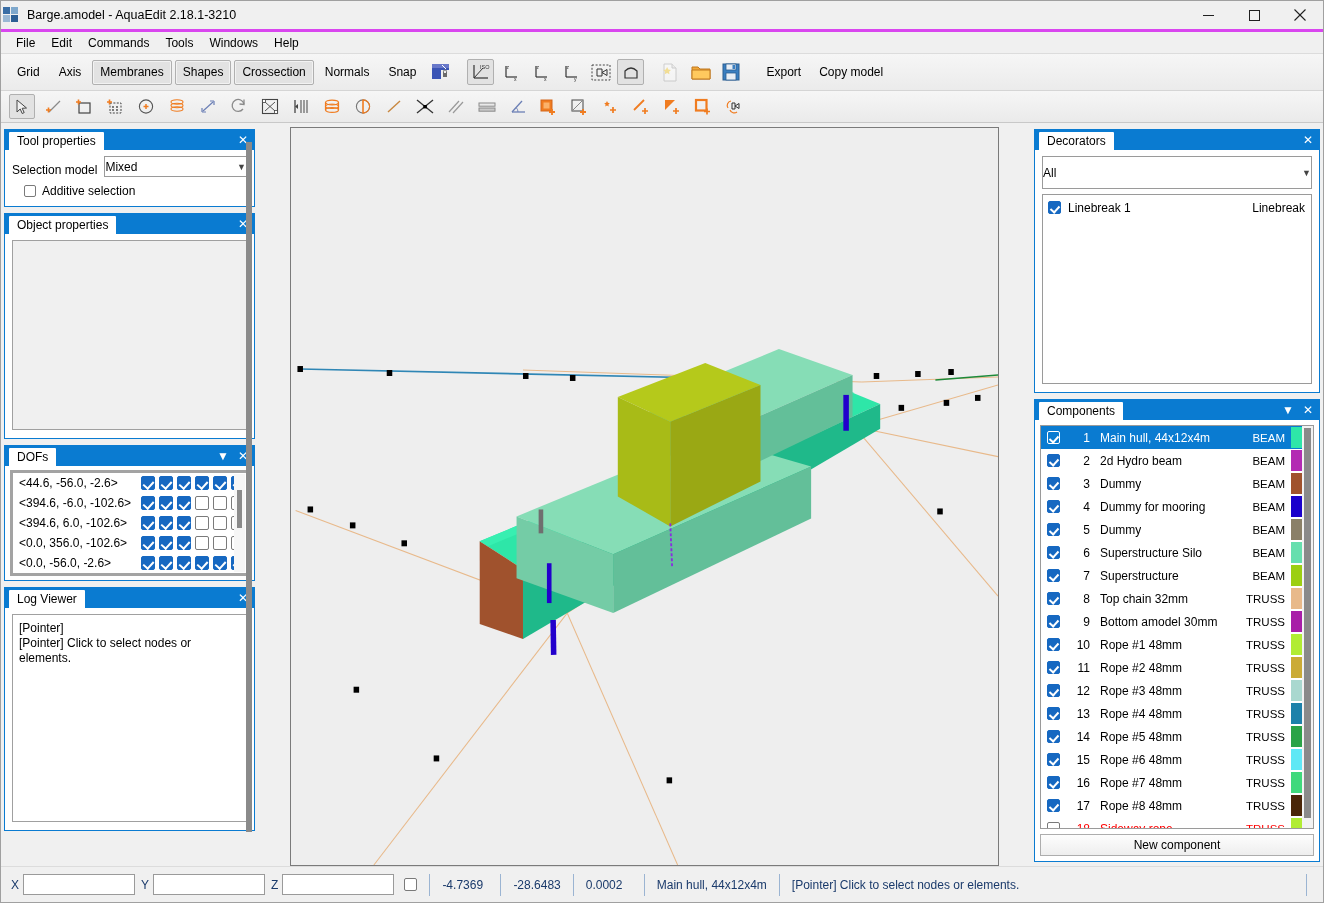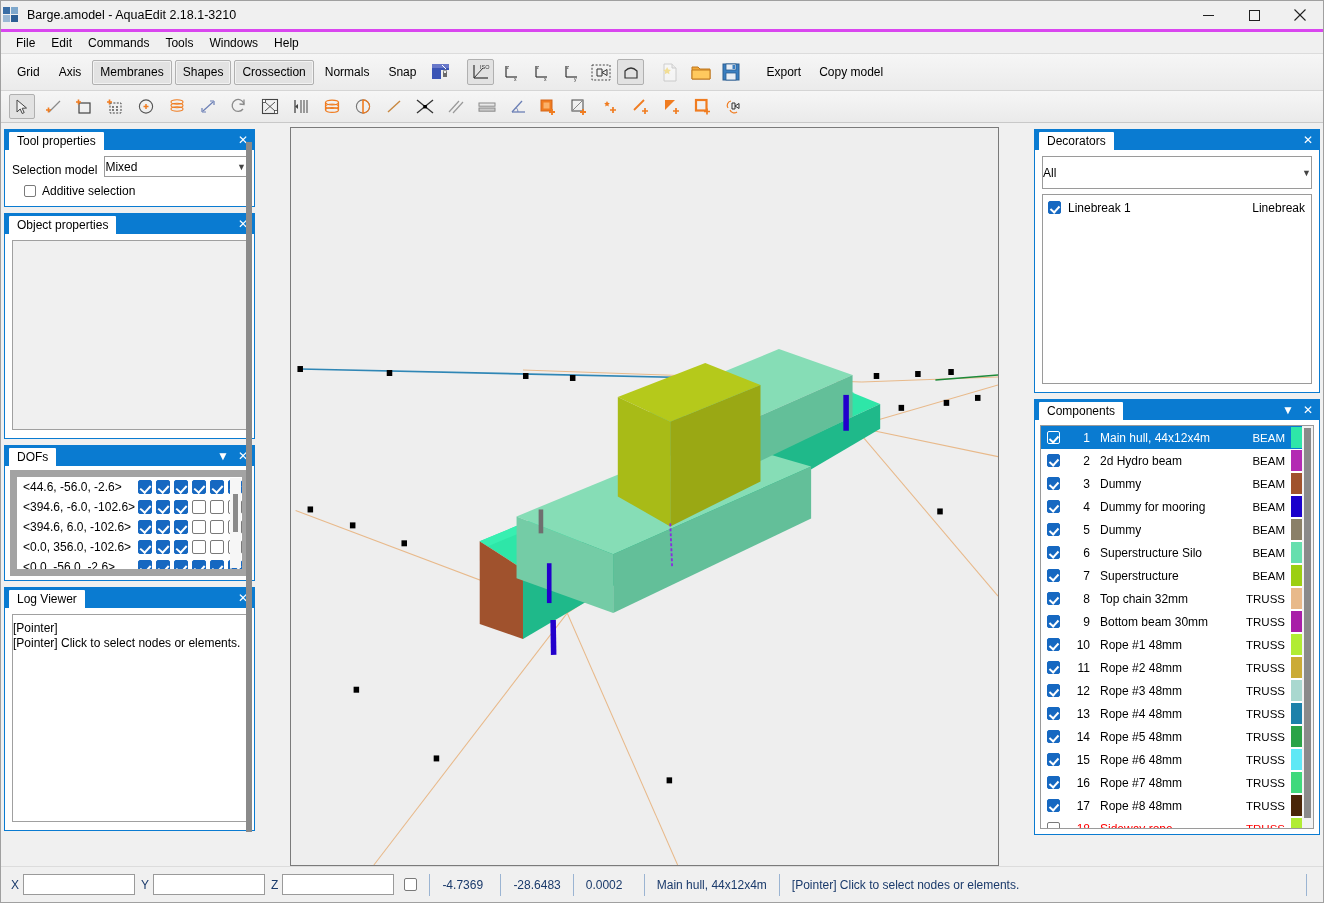--- a/index.html
+++ b/index.html
@@ -193,21 +193,21 @@
   
   .white-area {
     background: #f0f0f0;
     border: 1px solid #a0a0a0;
     height: 190px;
   }
 
   
   .dofs-body { padding: 4px 5px 4px 5px; background: #fff; }
   .dofs-list {
-    border: 7px solid #a3a3a3;
+    border: 3px solid #a3a3a3;
     background: #fff;
     height: 106px;
     overflow: hidden;
     position: relative;
   }
   .dof-row {
     display: flex; align-items: center;
     height: 20px;
     padding-left: 6px;
   }
@@ -232,21 +232,21 @@
     background: #f6f6f6;
   }
   .dofs-sb .th {
     position: absolute; left: 3px; top: 16px; width: 5px; height: 38px;
     background: #8a8a8a;
   }
 
   
   .log-area {
     background: #fff; border: 1px solid #a0a0a0;
-    height: 208px; padding: 6px 0;
+    height: 208px; padding: 6px 6px;
     font-size: 12px; line-height: 15px; color: #000;
   }
 
   
   #viewport {
     flex: 1;
     position: relative;
     background: #eeeeee;
     border: 1px solid #7a7a7a;
     margin: 1px 0 0 0;
@@ -962,21 +962,21 @@
               <div class="comp-row">
                 <div class="cb"></div>
                 <span class="num">8</span>
                 <span class="nm">Top chain 32mm</span>
                 <span class="ty">TRUSS</span>
                 <div class="swatch" style="background: rgb(232, 185, 138);"></div>
               </div>
               <div class="comp-row">
                 <div class="cb"></div>
                 <span class="num">9</span>
-                <span class="nm">Bottom beam 30mm</span>
+                <span class="nm">Bottom amodel 30mm</span>
                 <span class="ty">TRUSS</span>
                 <div class="swatch" style="background: rgb(168, 30, 168);"></div>
               </div>
               <div class="comp-row">
                 <div class="cb"></div>
                 <span class="num">10</span>
                 <span class="nm">Rope #1 48mm</span>
                 <span class="ty">TRUSS</span>
                 <div class="swatch" style="background: rgb(177, 236, 52);"></div>
               </div>
@@ -1033,20 +1033,21 @@
                 <div class="cb off"></div>
                 <span class="num">18</span>
                 <span class="nm">Sideway rope</span>
                 <span class="ty">TRUSS</span>
                 <div class="swatch" style="background: rgb(177, 236, 52);"></div>
               </div>
               <div class="comp-sb">
                 <div class="th"></div>
               </div>
           </div>
+          <div class="newcomp">New component</div>
         </div>
       </div>
     </div>
   </div>
 
   <div id="statusbar">
     <div class="axlbl">X</div>
     <input class="sfield" type="text" value="" style="">
     <div class="axlbl">Y</div>
     <input class="sfield" type="text" value="" style="">

